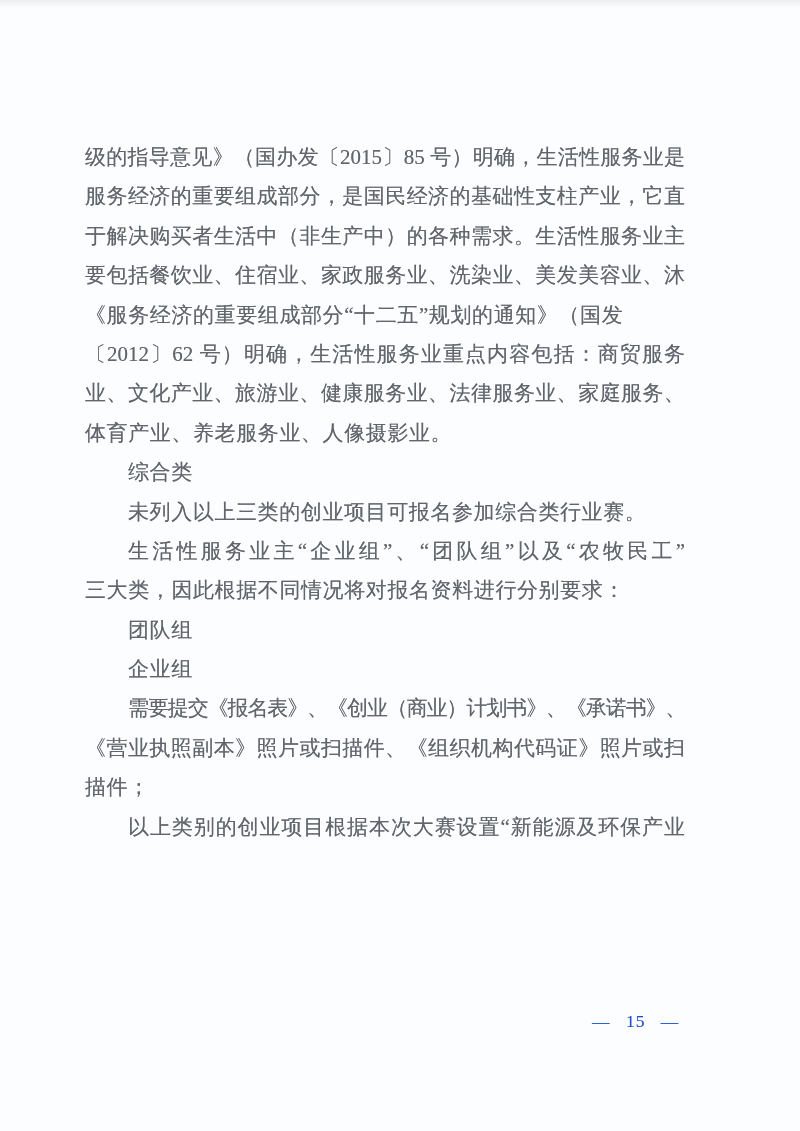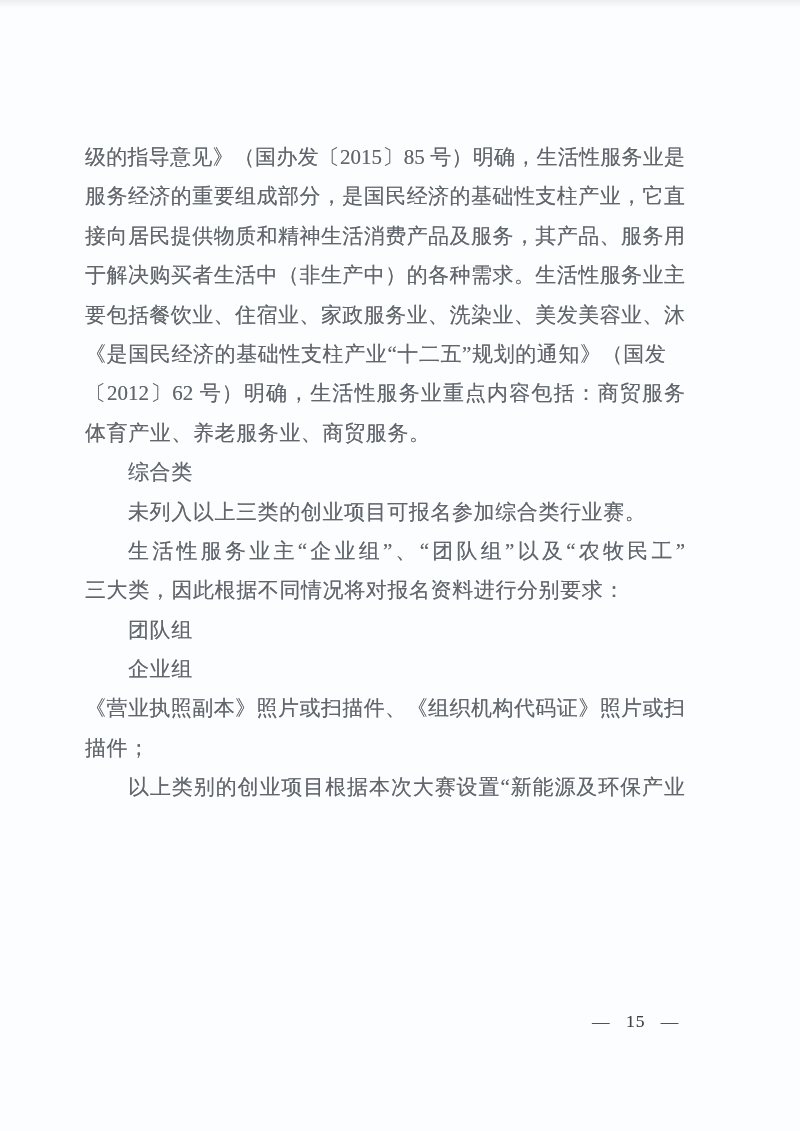--- a/index.html
+++ b/index.html
@@ -49,44 +49,45 @@
     text-align-last: justify;
   }
   
   .ind { padding-left: 43px; }
   
   .tight { letter-spacing: -1.5px; }
   .footer {
     position: absolute;
     left: 592px;
     top: 1011px;
-    color: #404040;
+    color: #1d4ed8;
     font-size: 17.5px;
     letter-spacing: 1px;
     word-spacing: 10px;
     text-shadow: 0 0 0.5px rgba(116,122,129,0.6);
   }
 </style>
 </head>
 <body>
 
 <div class="page">
   <div class="content">
     <div class="line j">级的指导意见》（国办发〔2015〕85 号）明确，生活性服务业是</div>
     <div class="line j">服务经济的重要组成部分，是国民经济的基础性支柱产业，它直</div>
-    <div class="line j">接向居民提供物质和精神生活消费产品及服务，其产品、服务用</div>
     <div class="line j">于解决购买者生活中（非生产中）的各种需求。生活性服务业主</div>
     <div class="line j">要包括餐饮业、住宿业、家政服务业、洗染业、美发美容业、沐</div>
-    <div class="line">《是国民经济的基础性支柱产业“十二五”规划的通知》（国发</div>
+    <div class="line">《服务经济的重要组成部分“十二五”规划的通知》（国发</div>
     <div class="line j">〔2012〕62 号）明确，生活性服务业重点内容包括：商贸服务</div>
-    <div class="line">体育产业、养老服务业、商贸服务。</div>
+    <div class="line j">业、文化产业、旅游业、健康服务业、法律服务业、家庭服务、</div>
+    <div class="line">体育产业、养老服务业、人像摄影业。</div>
     <div class="line ind">综合类</div>
     <div class="line ind">未列入以上三类的创业项目可报名参加综合类行业赛。</div>
     <div class="line ind j">生活性服务业主“企业组”、“团队组”以及“农牧民工”</div>
     <div class="line">三大类，因此根据不同情况将对报名资料进行分别要求：</div>
     <div class="line ind">团队组</div>
     <div class="line ind">企业组</div>
+    <div class="line ind j tight">需要提交《报名表》、《创业（商业）计划书》、《承诺书》、</div>
     <div class="line j">《营业执照副本》照片或扫描件、《组织机构代码证》照片或扫</div>
     <div class="line">描件；</div>
     <div class="line ind j">以上类别的创业项目根据本次大赛设置“新能源及环保产业</div>
   </div>
   <div class="footer">— 15 —</div>
 </div>
 
 </body></html>

